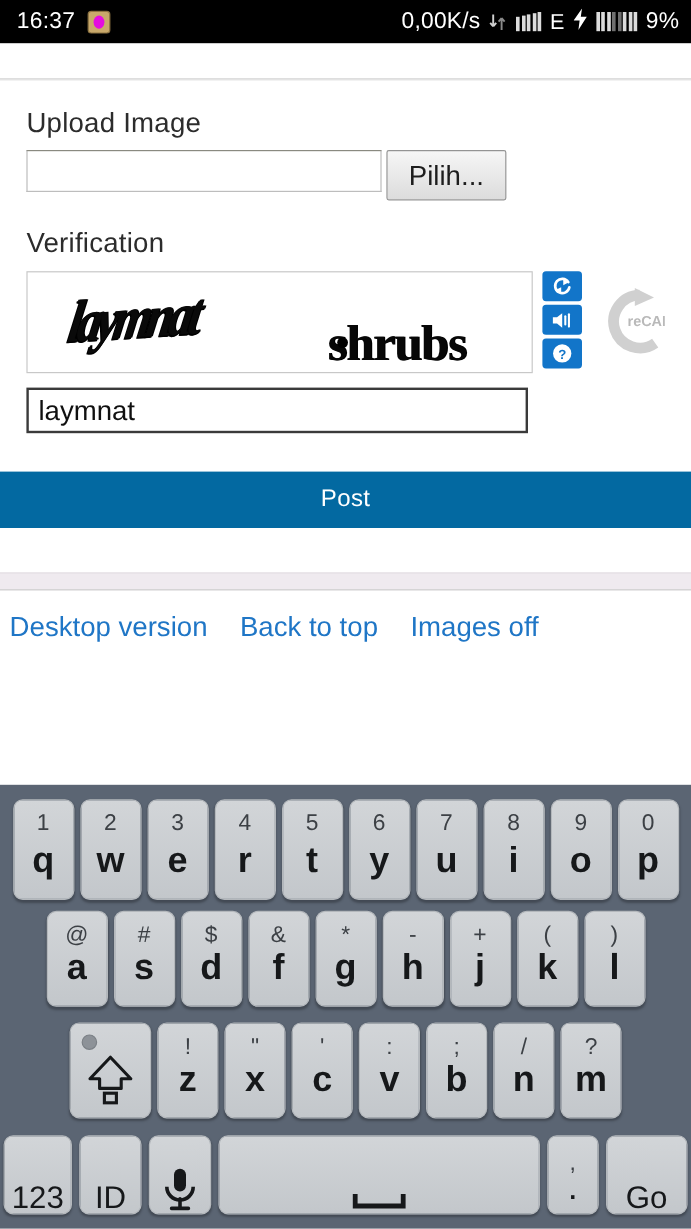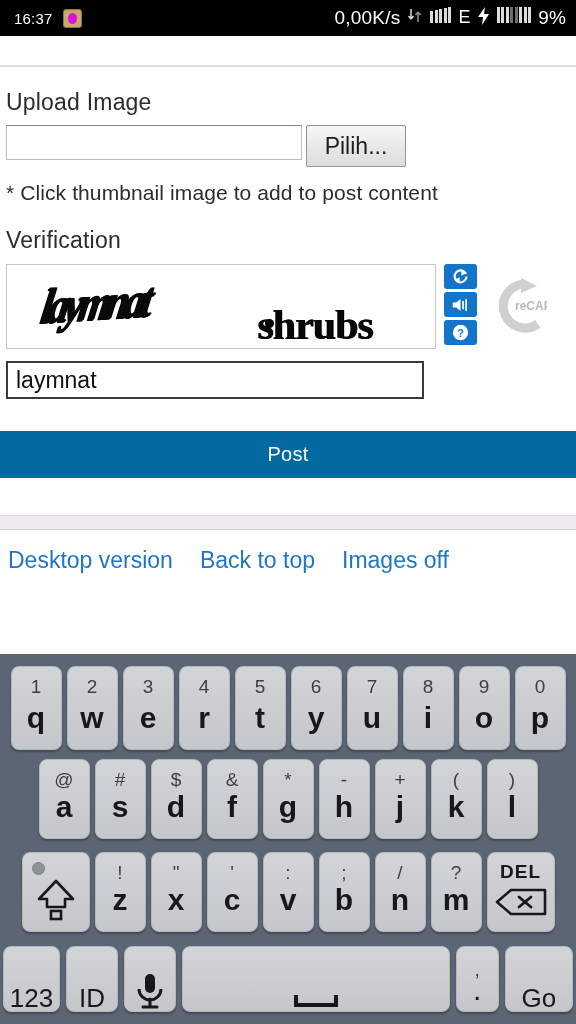--- a/index.html
+++ b/index.html
@@ -10,28 +10,28 @@
     overflow:hidden;
     position:relative;
   }
 
   
   .statusbar{
     height:36px; background:#000; color:#fff;
     display:flex; align-items:center; padding:0 10px 0 14px;
     font-size:19px; letter-spacing:.2px;
   }
-  .sb-time{ font-size:15px; }
+  .sb-time{ font-size:19px; }
   .sb-appicon{
     width:19px;height:19px;margin-left:10px;border-radius:3px;
     background:#c9a96b; display:flex;align-items:center;justify-content:center;
     border:1px solid #8e7443;
   }
   .sb-appicon i{ display:block;width:9px;height:11px;border-radius:50%;background:#e40ce0; }
-  .sb-right{ margin-left:auto; display:flex; gap:7px; }
+  .sb-right{ margin-left:auto; display:flex; align-items:center; gap:7px; }
   .sb-speed{ font-size:19px; }
   .sb-arrows{ font-size:14px; letter-spacing:-1px; color:#cfcfcf; display:flex; }
   .bars{ display:flex; align-items:flex-end; gap:1.5px; height:16px; }
   .bars span{ width:3px; background:#dcdcdc; display:block; }
   .sb-e{ font-size:18px; }
   .bolt{ font-size:16px; }
   .sb-batt{ font-size:19px; }
   .bars2{ display:flex; align-items:flex-end; gap:1.5px; height:16px; }
   .bars2 span{ width:3px; display:block; background:#dcdcdc; }
   .bars2 span.dim{ background:#6f6f6f; }
@@ -39,21 +39,21 @@
   
   .content{ position:relative; }
   .rule{ height:1px; background:#dedede; width:100%; }
   .counter-row{
     height:42px; display:flex; align-items:center; justify-content:flex-end;
     padding-right:0; color:#6d6d6d; font-size:23px;
   }
   .counter-row .num{ margin-right:-6px; letter-spacing:.5px; }
   .gap-top{ height:29px; }
 
-  .section{ padding:0 6px; }
+  .section{ padding:0 22px; }
   .lbl{
     font-size:23px; color:#2c2c2c; margin-top:22px; margin-bottom:9px;
     padding-left:0; letter-spacing:.2px;
   }
   .file-row{ display:flex; align-items:stretch; gap:0; padding-left:0; }
   .file-text{
     width:296px; height:35px; border:1px solid #bdbdbd; border-top-color:#8a8a80;
     background:#fff;
   }
   .file-btn{
@@ -221,21 +221,20 @@
 
   <div class="section">
 
     <div class="lbl">Upload Image</div>
 
     <div class="file-row">
       <div class="file-text"></div>
       <div class="file-btn">Pilih...</div>
     </div>
 
-    <div class="hint">* Click thumbnail image to add to post content</div>
 
     <div class="lbl">Verification</div>
 
     <div class="cap-wrap">
       <div class="cap-box">
         <div class="cap-w1">laymnat</div>
         <div class="cap-w2">
           <span class="dot"></span>
           <span>shrubs</span>
         </div>
@@ -405,27 +404,20 @@
         </div>
         <div class="key">
           <span class="sup">/</span>
           <span class="main">n</span>
         </div>
         <div class="key">
           <span class="sup">?</span>
           <span class="main">m</span>
         </div>
       </div>
-    <div class="key wide">
-      <span class="del-top">DEL</span>
-      <svg width="52" height="30" viewBox="0 0 52 30" style="margin-bottom:14px">
-        <path d="M16 3 L50 3 L50 27 L16 27 L2 15 Z" fill="none" stroke="#16181a" stroke-width="2.6" stroke-linejoin="round"></path>
-        <path d="M24 10 L36 20 M36 10 L24 20" stroke="#16181a" stroke-width="2.8" stroke-linecap="round"></path>
-      </svg>
-    </div>
   </div>
 
   <div class="kb-row r4">
     <div class="key k-123">
       <span class="main">123</span>
     </div>
     <div class="key k-id">
       <span class="main">ID</span>
     </div>
     <div class="key k-mic">

